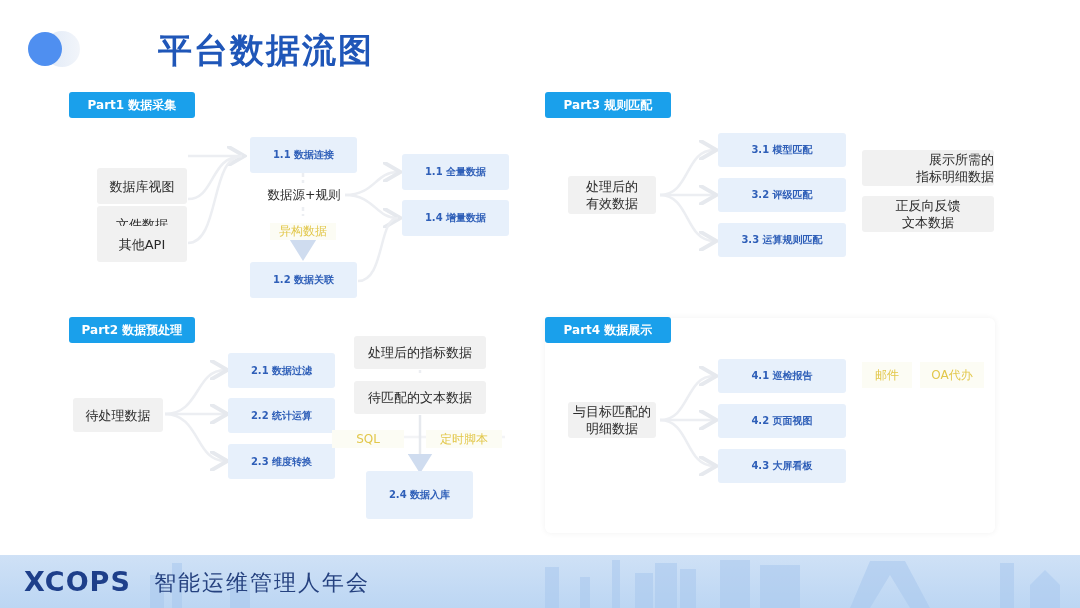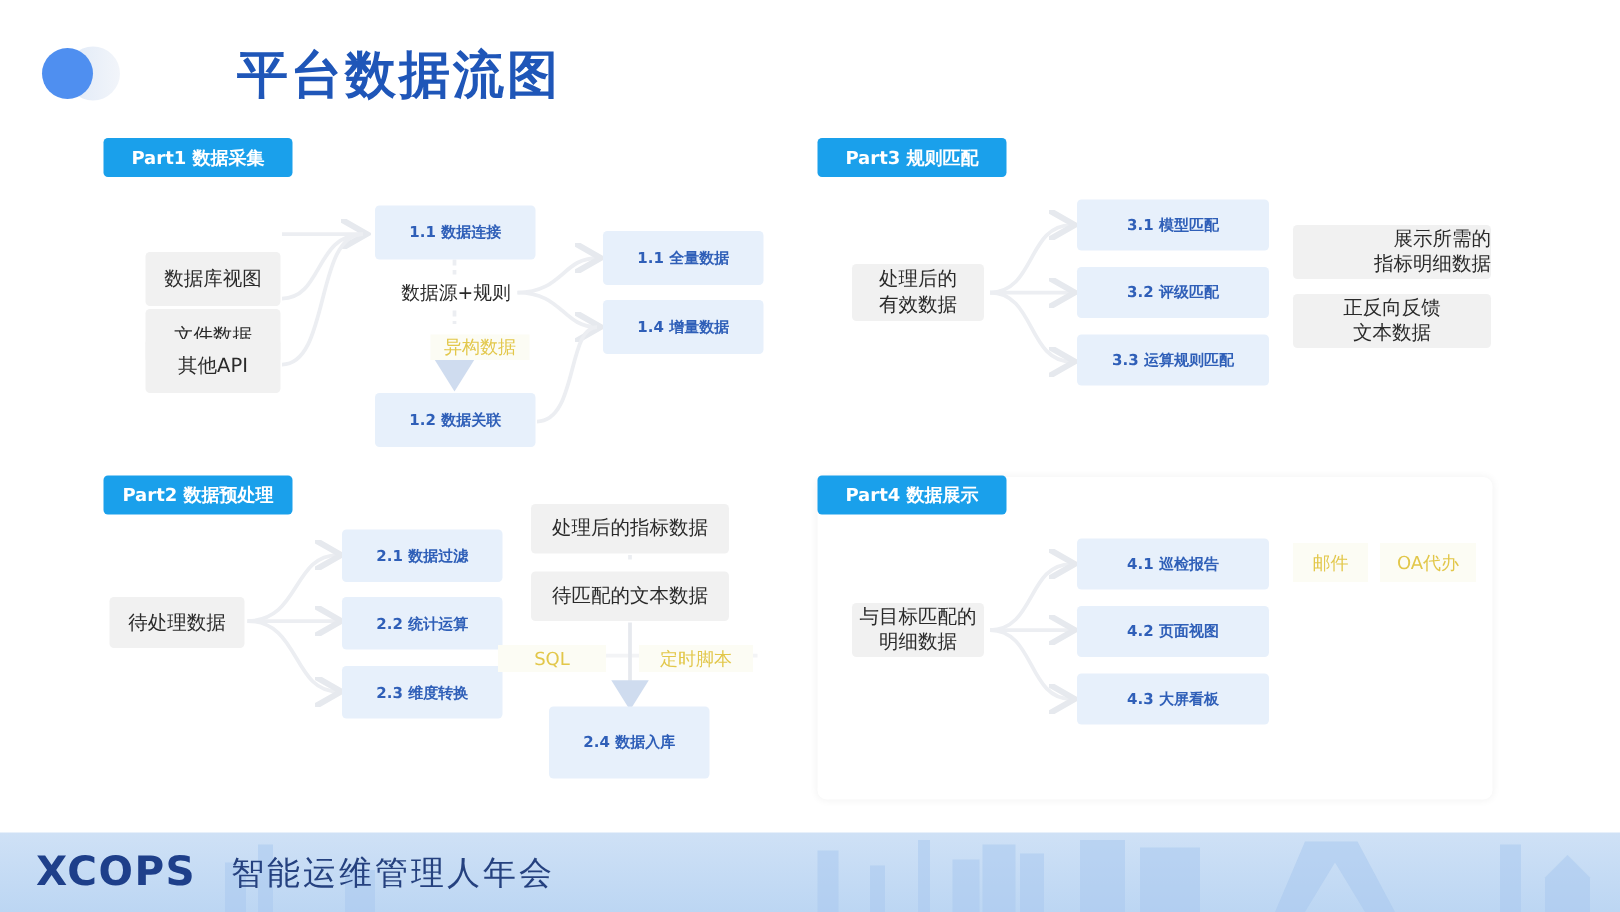--- a/index.html
+++ b/index.html
@@ -77,21 +77,21 @@
 
   <path d="M420,415 L420,466" stroke="#e6e9ee" stroke-width="2.5" fill="none" marker-end="url(#arrB)"></path>
 </svg>
 
 <div class="abs part-tag" style="left:69px;top:92px;width:126px;">Part1 数据采集</div>
 <div class="abs gbox" style="left:97px;top:128px;width:90px;height:36px;margin-top:40px;">数据库视图</div>
 <div class="abs gbox" style="left:97px;top:182px;width:90px;height:36px;margin-top:24px;">文件数据</div>
 <div class="abs gbox" style="left:97px;top:226px;width:90px;height:36px;">其他API</div>
 <div class="abs bbox" style="left:250px;top:137px;width:107px;height:36px;">1.1 数据连接</div>
 <div class="abs plain" style="left:258px;top:187px;width:92px;">数据源+规则</div>
-<div class="abs ytext" style="left:287px;top:223px;width:66px;">异构数据</div>
+<div class="abs ytext" style="left:270px;top:223px;width:66px;">异构数据</div>
 <div class="abs bbox" style="left:250px;top:262px;width:107px;height:36px;">1.2 数据关联</div>
 <div class="abs bbox" style="left:402px;top:154px;width:107px;height:36px;">1.1 全量数据</div>
 <div class="abs bbox" style="left:402px;top:200px;width:107px;height:36px;">1.4 增量数据</div>
 
 <div class="abs part-tag" style="left:69px;top:317px;width:126px;">Part2 数据预处理</div>
 <div class="abs gbox" style="left:73px;top:398px;width:90px;height:34px;">待处理数据</div>
 <div class="abs bbox" style="left:228px;top:353px;width:107px;height:35px;">2.1 数据过滤</div>
 <div class="abs bbox" style="left:228px;top:398px;width:107px;height:35px;">2.2 统计运算</div>
 <div class="abs bbox" style="left:228px;top:444px;width:107px;height:35px;">2.3 维度转换</div>
 <div class="abs gbox" style="left:354px;top:336px;width:132px;height:33px;">处理后的指标数据</div>

